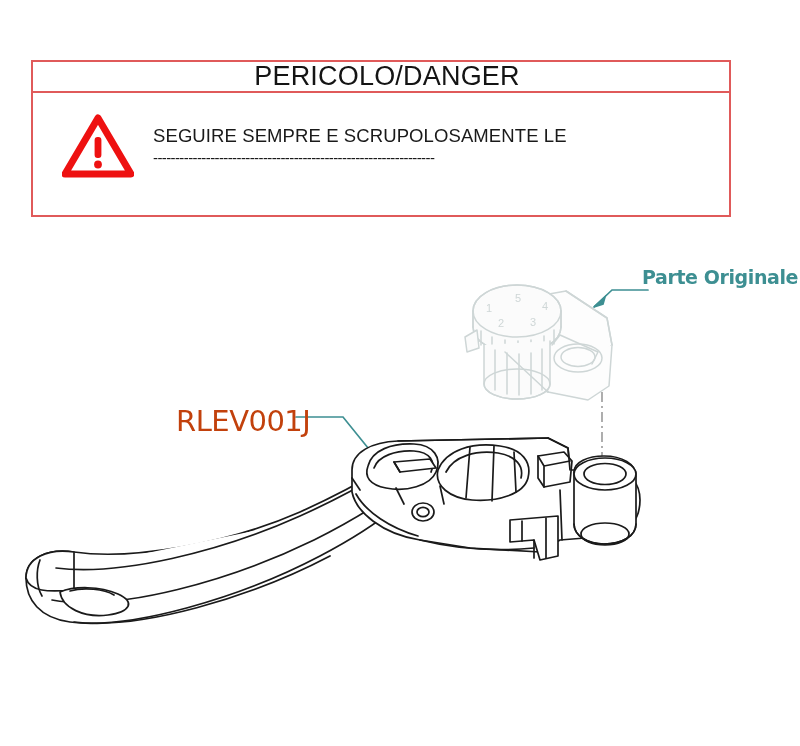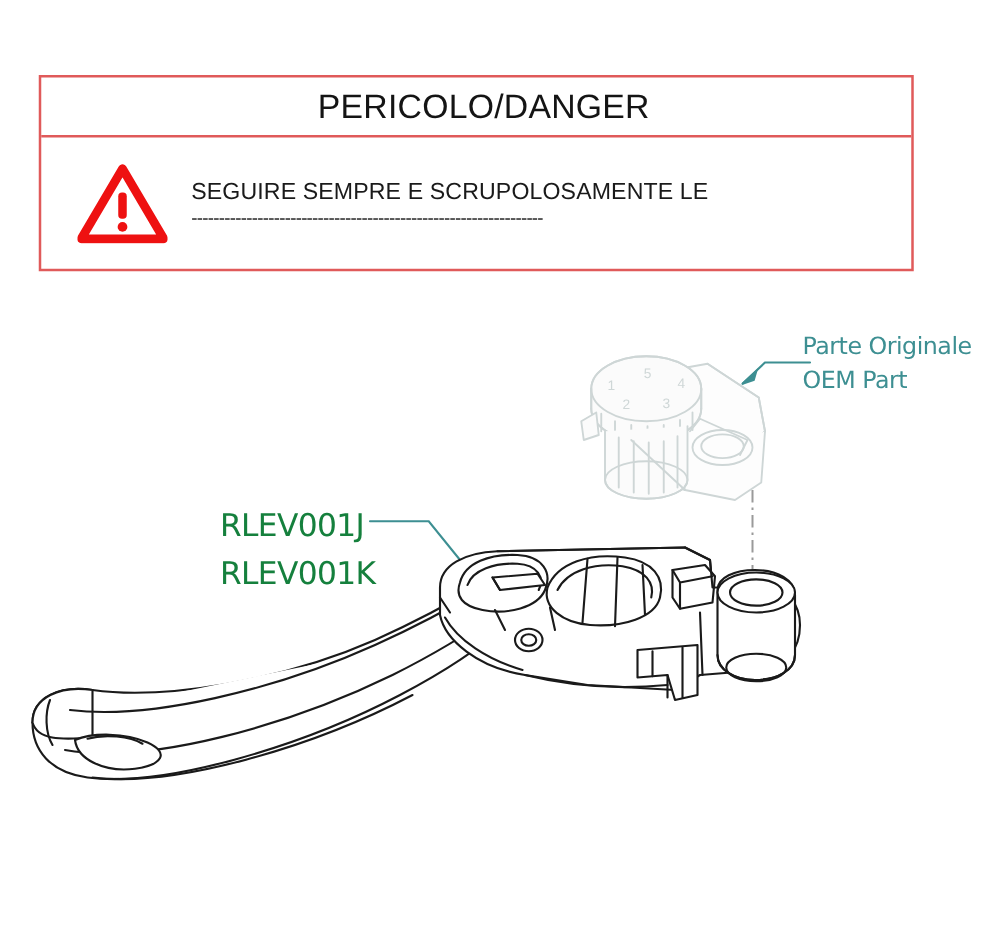--- a/index.html
+++ b/index.html
@@ -21,21 +21,21 @@
     position: absolute;
     left: 31px;
     top: 60px;
     width: 700px;
     height: 157px;
     border: 2px solid #e05a5a;
     box-sizing: border-box;
     background: #ffffff;
   }
   #danger-title-row {
-    height: 48px;
+    height: 31px;
     border-bottom: 2px solid #e05a5a;
     box-sizing: border-box;
     display: flex;
     align-items: center;
     justify-content: center;
     padding-left: 12px;
   }
   #danger-title {
     font-size: 27px;
     color: #141414;
@@ -93,32 +93,33 @@
 
   
   #part-codes {
     position: absolute;
     left: 176px;
     top: 402px;
     width: 200px;
   }
   .part-code {
     font-family: "DejaVu Sans", sans-serif;
-    font-size: 25px;
+    font-size: 29px;
     line-height: 38px;
-    color: #15803d;
+    color: #c2410c;
     letter-spacing: -0.5px;
     white-space: nowrap;
   }
 
   #oem-label {
     position: absolute;
     left: 642px;
     top: 264px;
     width: 150px;
+    font-weight: bold;
   }
   .oem-line {
     font-family: "DejaVu Sans", sans-serif;
     font-size: 19px;
     line-height: 27px;
     color: #3d8f92;
     letter-spacing: -0.4px;
     white-space: nowrap;
   }
 </style>
@@ -280,19 +281,17 @@
 
     <path d="M352 478 L360 490"></path>
     <path d="M396 488 L404 504"></path>
     <path d="M440 486 L444 504"></path>
     <path d="M560 490 L562 540"></path>
   </g>
 </svg>
 
 <div id="part-codes">
   <div class="part-code">RLEV001J</div>
-  <div class="part-code">RLEV001K</div>
 </div>
 
 <div id="oem-label">
   <div class="oem-line">Parte Originale</div>
-  <div class="oem-line">OEM Part</div>
 </div>
 
 </body></html>

